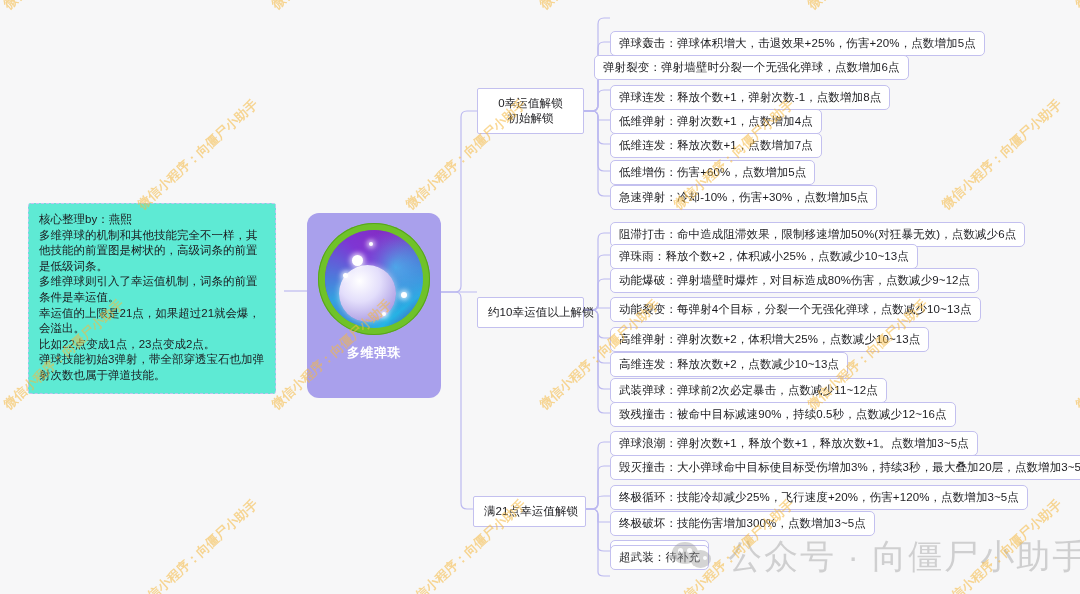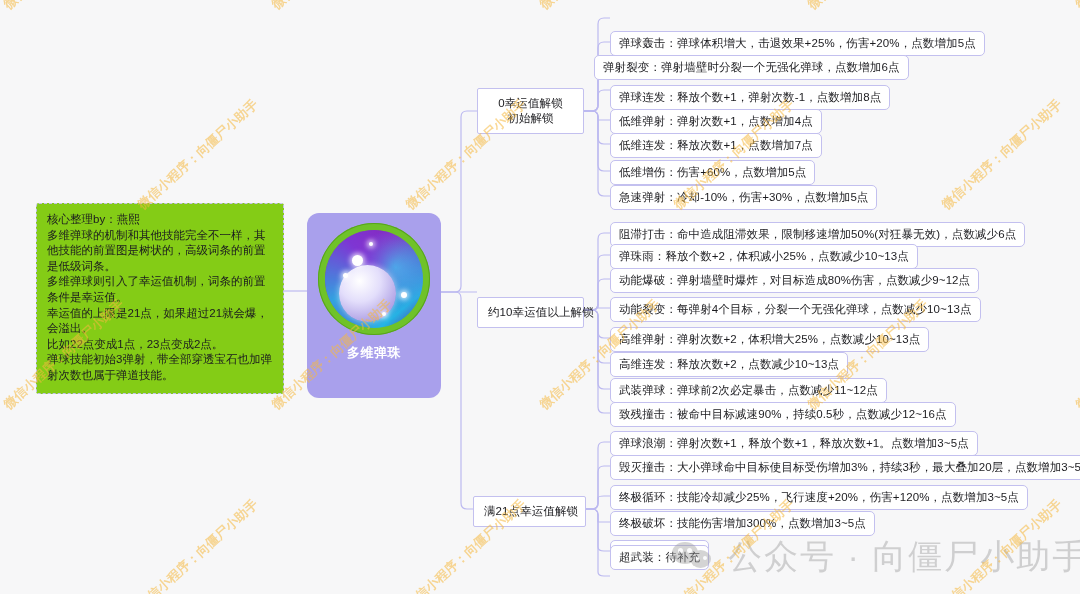--- a/index.html
+++ b/index.html
@@ -54,25 +54,25 @@
 
   .node.branch {
     text-align: center;
     padding: 7px 10px;
     border-radius: 2px;
   }
 
   
   #note {
     position: absolute;
-    left: 36px;
+    left: 28px;
     top: 203px;
     width: 248px;
     box-sizing: border-box;
-    background: #84cc16;
+    background: #5eead4;
     border: 1px dashed #c3c0ef;
     border-radius: 3px;
     padding: 8px 10px 9px 10px;
     font-size: 11.5px;
     line-height: 15.6px;
     color: #1b1b1f;
     z-index: 3;
   }
   #note .line { white-space: normal; }
 

